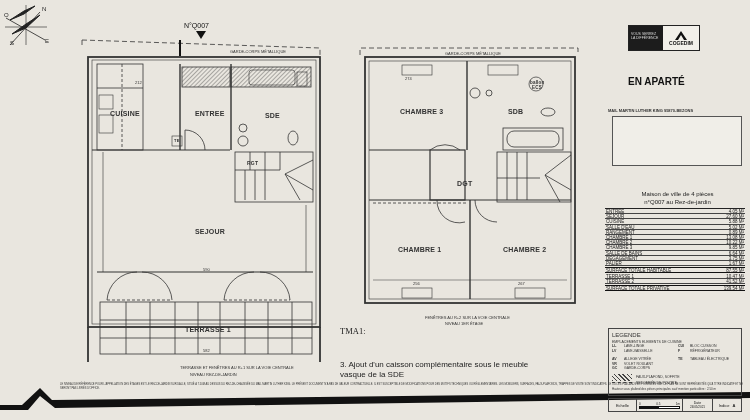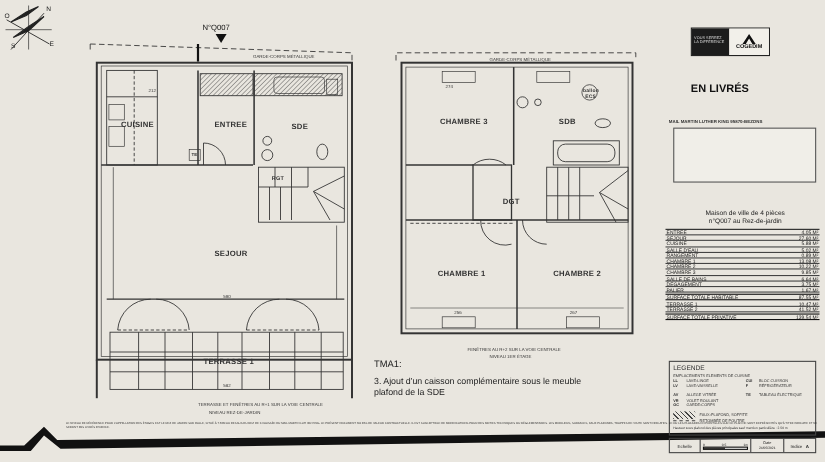--- a/index.html
+++ b/index.html
@@ -2,21 +2,21 @@
 <html><head>
 <meta charset="utf-8">
 <style>
   * { box-sizing: border-box; margin: 0; padding: 0; }
   html, body { width: 750px; height: 420px; overflow: hidden; }
   body { background: #e9e6df; font-family: "Liberation Sans", sans-serif; color: #1a1a1a; position: relative; }
   svg.plan { position: absolute; left: 0; top: 0; width: 750px; height: 420px; }
   .room-label { position: absolute; font-size: 7px; font-weight: bold; color: #333; letter-spacing: 0.2px; white-space: nowrap; }
   .caption { position: absolute; font-size: 4px; color: #333; text-align: center; white-space: nowrap; text-transform: uppercase; }
   .tma { position: absolute; left: 340px; top: 326px; font-size: 8px; color: #222; line-height: 10px; }
-  .tma .tma-title { font-size: 8.5px; margin-bottom: 6px; }
+  .tma .tma-title { font-size: 8.5px; margin-bottom: 24px; font-family: Liberation Serif, serif; }
   .logo-box { position: absolute; left: 628px; top: 25px; width: 72px; height: 26px; border: 1px solid #222; display: flex; }
   .logo-dark { width: 34px; background: #1c1c1c; color: #ddd; font-size: 3.5px; padding: 6px 2px; line-height: 4px; text-transform: uppercase; }
   .logo-light { flex: 1; background: #f2f0ea; display: flex; flex-direction: column; align-items: center; justify-content: center; }
   .logo-light .brand { font-size: 5px; font-weight: bold; color: #111; }
   .project { position: absolute; left: 628px; top: 76px; font-size: 10px; font-weight: bold; color: #111; }
   .address { position: absolute; left: 608px; top: 108px; font-size: 4px; font-weight: bold; color: #333; white-space: nowrap; }
   .mini-map { position: absolute; left: 612px; top: 116px; width: 130px; height: 50px; border: 1px solid #555; background: #f0eee8; }
   .unit-title { position: absolute; left: 610px; top: 190px; width: 135px; text-align: center; font-size: 6px; color: #222; line-height: 8px; }
   .surf-table { position: absolute; left: 605px; top: 208px; width: 140px; font-size: 4.5px; border-top: 1px solid #222; }
   .surf-row { display: flex; justify-content: space-between; border-bottom: 0.6px solid #444; height: 5.2px; line-height: 5.2px; padding: 0 1px; text-transform: uppercase; }
@@ -203,33 +203,33 @@
 <span class="room-label" style="left:503px;top:246px;">CHAMBRE 2</span>
 <span class="caption" style="left:405px;top:76px;">274</span>
 <span class="caption" style="left:413px;top:281px;">256</span>
 <span class="caption" style="left:518px;top:281px;">267</span>
 <span class="caption" style="left:425px;top:315px;">FENÊTRES AU R+2 SUR LA VOIE CENTRALE</span>
 <span class="caption" style="left:445px;top:321px;">NIVEAU 1er ÉTAGE</span>
 
 <div class="tma">
   <div class="tma-title">TMA1:</div>
   <div>3. Ajout d'un caisson complémentaire sous le meuble</div>
-  <div>plafond de la SDE</div>
+  <div>vasque de la SDE</div>
 </div>
 
 <div class="logo-box">
   <div class="logo-dark">VOUS SERREZ LA DIFFÉRENCE</div>
   <div class="logo-light">
     <svg width="14" height="10" viewBox="0 0 14 10">
         <path d="M1,10 L7,1 L13,10 L10,10 L7,5 L4,10 Z" fill="#111"></path>
       </svg>
     <span class="brand">COGEDIM</span>
   </div>
 </div>
-<div class="project">EN LIVRÉS</div>
+<div class="project">EN APARTÉ</div>
 <div class="address">MAIL MARTIN LUTHER KING 95870-BEZONS</div>
 <div class="mini-map"></div>
 
 <div class="unit-title">
   <div>Maison de ville de 4 pièces</div>
   <div>n°Q007 au Rez-de-jardin</div>
 </div>
 
 <div class="surf-table">
   <div class="surf-row">

